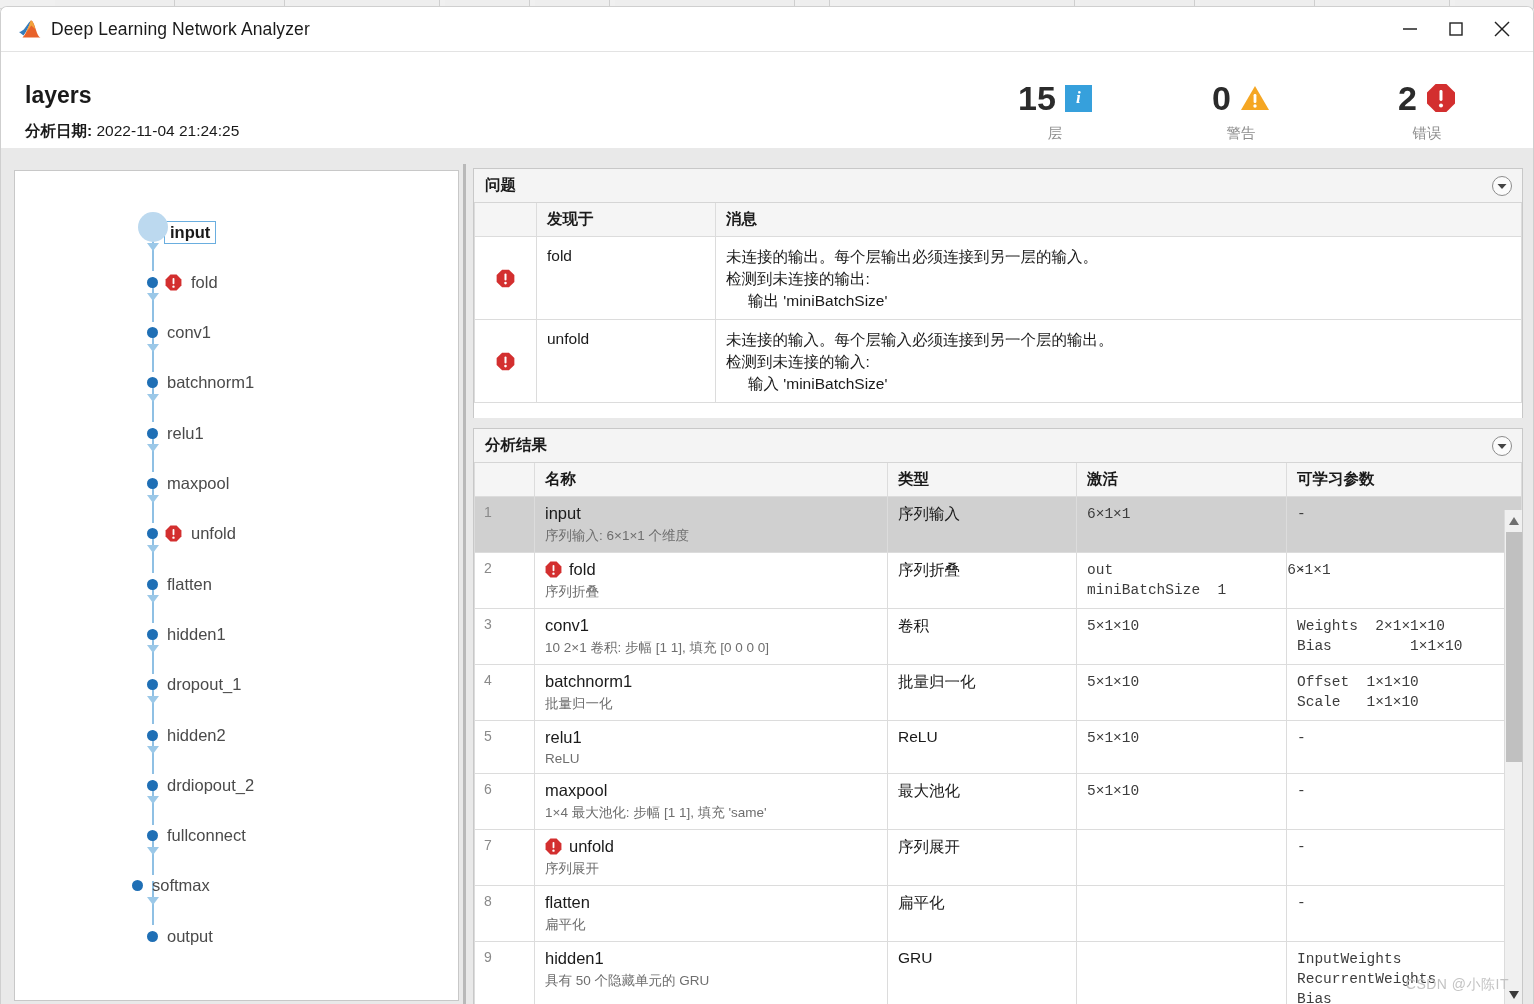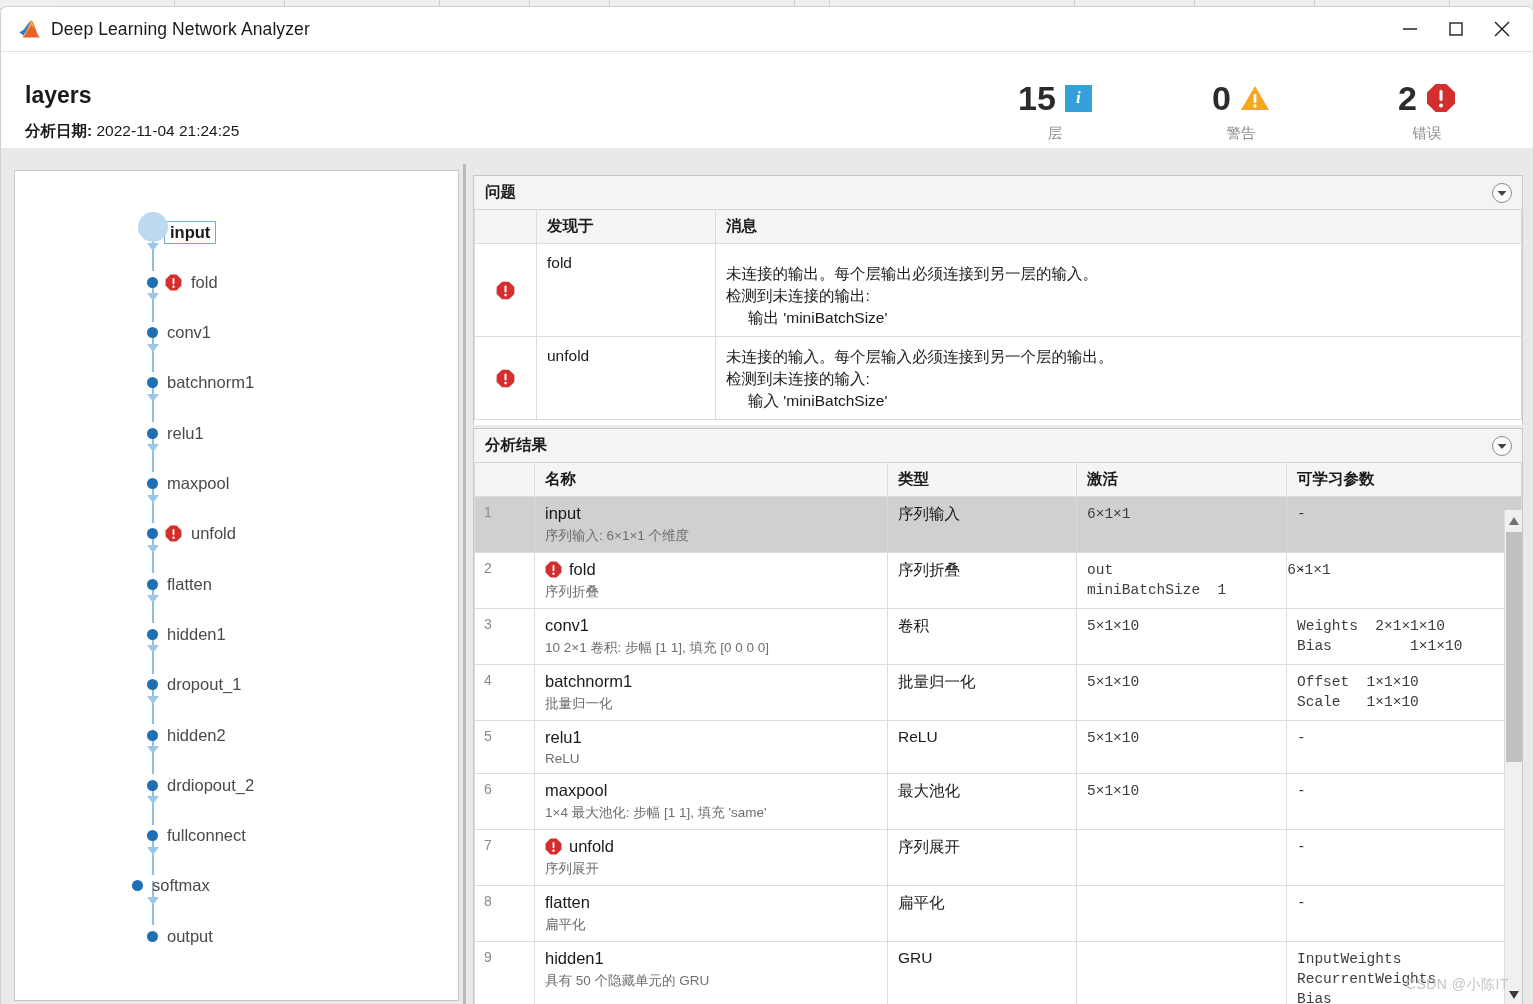--- a/index.html
+++ b/index.html
@@ -74,21 +74,21 @@
   .collapse { position:absolute; right:9px; top:6px; width:22px; height:22px; }
 
   table { border-collapse:collapse; width:100%; table-layout:fixed; }
   th { background:#f5f5f5; border:1px solid #dcdcdc; border-top:none;
     font-size:15.5px; font-weight:bold; color:#1a1a1a; text-align:left;
     padding:6px 10px; vertical-align:middle; }
   td { border:1px solid #dcdcdc; font-size:15.5px; color:#1a1a1a;
     padding:7px 10px; vertical-align:top; }
 
   
-  #issues { position:absolute; left:0; top:11px; width:1050px; height:250px; }
+  #issues { position:absolute; left:0; top:4px; width:1050px; height:250px; }
   #issues-body { height:215px; overflow:hidden; background:#fff; }
   .iss-icon-cell { text-align:center; vertical-align:middle; padding-top:12px; }
   .msg-line { line-height:22px; }
   .msg-line.ind { padding-left:22px; }
 
   
   #results { position:absolute; left:0; top:264px; width:1050px; height:578px; }
   #results-body { position:relative; height:543px; background:#fff; overflow:hidden; }
   .rowno { color:#8a8a8a; font-size:14px; text-align:left; vertical-align:top;
     padding:7px 0 0 9px; }
@@ -344,21 +344,21 @@
               </tr>
             </thead>
             <tbody id="issues-rows">
                 <tr>
                   <td class="iss-icon-cell"><span style="display:inline-block"><svg width="19" height="19" viewBox="0 0 30 30" style="display:block">
                         <path d="M9.6 1 L20.4 1 L29 9.6 L29 20.4 L20.4 29 L9.6 29 L1 20.4 L1 9.6 Z" fill="#d32f2f"></path>
                         <rect x="13.4" y="7" width="3.2" height="11" rx="1.5" fill="#fff"></rect>
                         <circle cx="15" cy="22.3" r="2.1" fill="#fff"></circle>
                       </svg></span></td>
                   <td style="padding-top:10px">fold</td>
-                  <td style="padding-top:19px">
+                  <td style="padding-top:9px">
                     <div class="msg-line">未连接的输出。每个层输出必须连接到另一层的输入。</div>
                     <div class="msg-line">检测到未连接的输出:</div>
                     <div class="msg-line ind">输出 'miniBatchSize'</div>
                   </td>
                 </tr>
                 <tr>
                   <td class="iss-icon-cell"><span style="display:inline-block"><svg width="19" height="19" viewBox="0 0 30 30" style="display:block">
                         <path d="M9.6 1 L20.4 1 L29 9.6 L29 20.4 L20.4 29 L9.6 29 L1 20.4 L1 9.6 Z" fill="#d32f2f"></path>
                         <rect x="13.4" y="7" width="3.2" height="11" rx="1.5" fill="#fff"></rect>
                         <circle cx="15" cy="22.3" r="2.1" fill="#fff"></circle>

